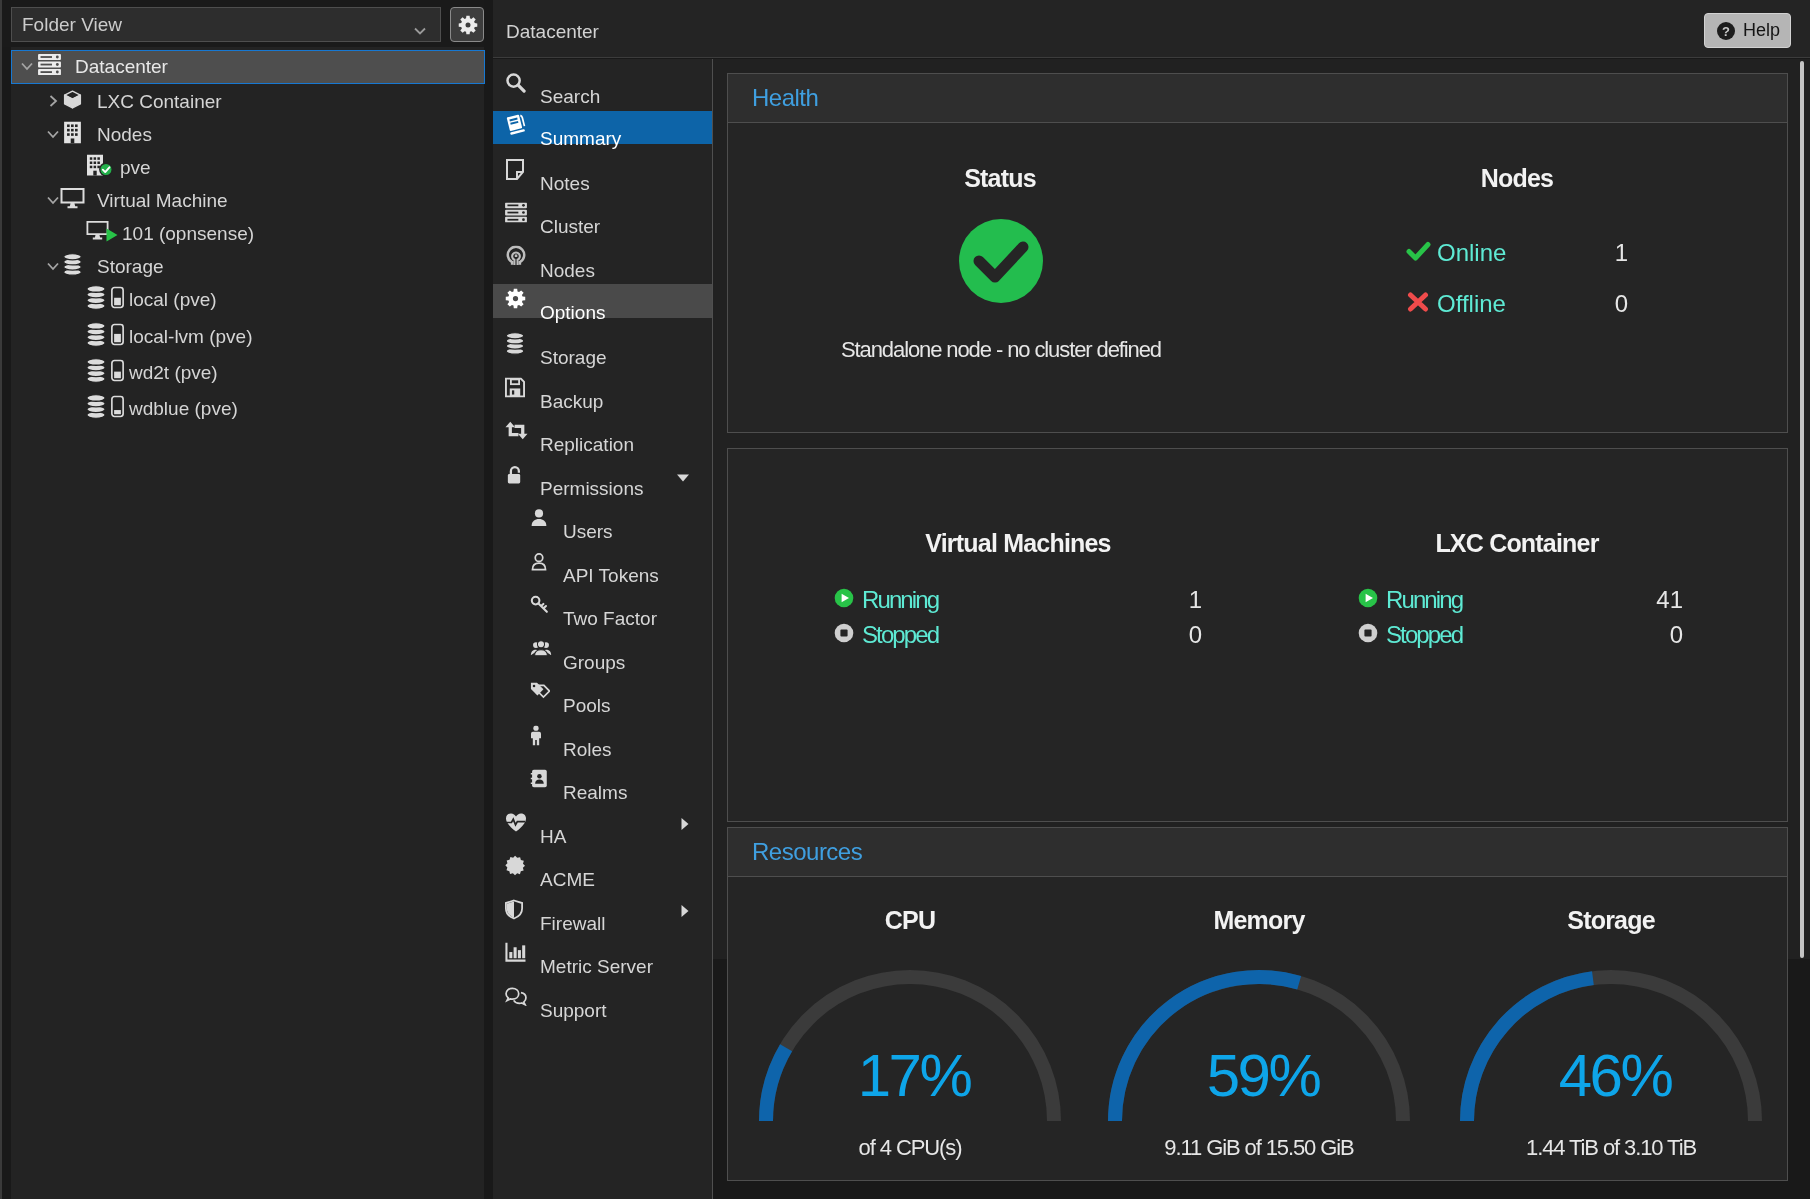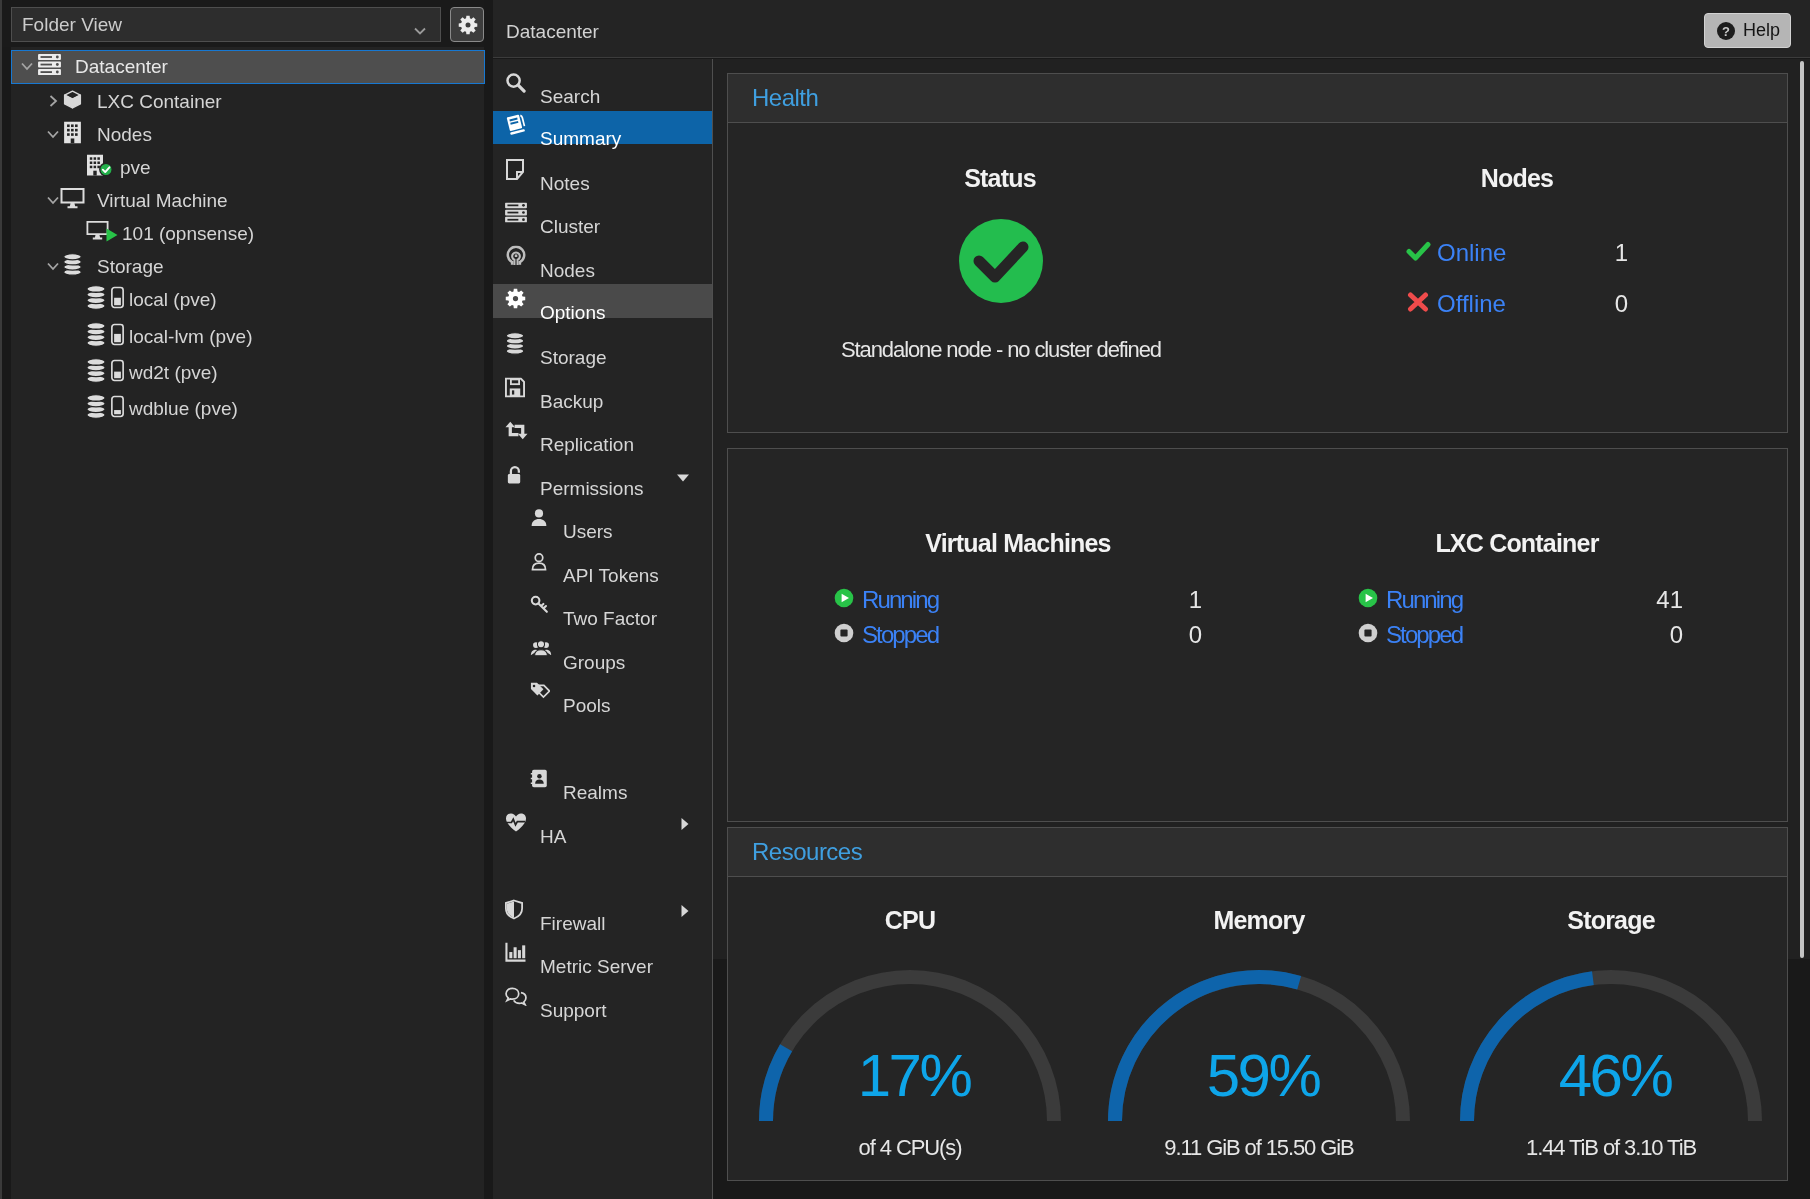--- a/index.html
+++ b/index.html
@@ -47,21 +47,21 @@
   #content { left:712px; top:59px; width:1098px; height:900px; background:#212121; }
   .panel { position:absolute; left:15px; width:1061px; background:#252525;
     border:1px solid #4e4e4e; }
   .ptitle { position:absolute; left:0; top:0; width:100%; height:49px; background:#2e2e2e;
     border-bottom:1px solid #4e4e4e; color:#3f9fe0; font-size:24px; line-height:48px;
     padding-left:24px; letter-spacing:-0.5px; }
   .h2 { position:absolute; transform:translate(-50%,-50%); color:#f2f2f2;
     font-size:25px; font-weight:bold; white-space:nowrap; letter-spacing:-0.8px; }
   .btxt { position:absolute; transform:translate(-50%,-50%); color:#e6e6e6;
     font-size:22px; white-space:nowrap; letter-spacing:-1.1px; }
-  .rowlbl { position:absolute; transform:translateY(-50%); color:#3b82f6; font-size:24px; white-space:nowrap; }
+  .rowlbl { position:absolute; transform:translateY(-50%); color:#5eead4; font-size:24px; white-space:nowrap; }
   .rowval { position:absolute; transform:translateY(-50%); color:#e6e6e6; font-size:24px; text-align:right; }
   .rowic { position:absolute; transform:translate(0,-50%); }
   .gls { letter-spacing:-1.9px; }
   .pct { position:absolute; transform:translate(-50%,-50%); color:#0ea5e9; font-size:60px; white-space:nowrap; letter-spacing:-2.6px; }
   #sb { left:1800px; top:61px; width:4px; height:897px; background:#c4c4c4; border-radius:2px; }
 </style>
 </head>
 <body>
 <div id="stage">
   <div class="abs" id="ledge"></div>
@@ -384,38 +384,51 @@
       <span class="lbl">Groups</span>
     </div>
     <div class="nitem sub" style="top:613.5px;height:43px;">
       <span class="ic"><svg width="20" height="19" viewBox="0 0 23 22">
             <path d="M11.5 3.5 L18 10 L11 17 L4.5 10.5 L4.5 3.5 Z" fill="none" stroke="#d8d8d8" stroke-width="2" transform="translate(4.5 0.5)"></path>
             <path d="M8 1 L15.5 8.5 L8.5 15.5 L1 8 L1 1 Z" fill="#d8d8d8"></path>
             <circle cx="4.6" cy="4.6" r="1.5" fill="#242424"></circle>
           </svg></span>
       <span class="lbl">Pools</span>
     </div>
+    <div class="nitem sub" style="top:657px;height:43px;">
+      <span class="ic"><svg width="12" height="20" viewBox="0 0 12 22">
+            <circle cx="6" cy="3" r="2.9" fill="#d8d8d8"></circle>
+            <path d="M2.5 7 h7 a2 2 0 0 1 2 2 v5 h-2 v8 h-2.6 v-6 h-1.8 v6 H2.5 v-8 h-2 V9 a2 2 0 0 1 2 -2 Z" fill="#d8d8d8"></path>
+          </svg></span>
+      <span class="lbl">Roles</span>
+    </div>
     <div class="nitem sub" style="top:700.5px;height:43px;">
       <span class="ic"><svg width="18" height="19" viewBox="0 0 20 22">
             <rect x="2" y="1" width="17" height="20" rx="2" fill="#d8d8d8"></rect>
             <path d="M0.5 5.5 h3 M0.5 11 h3 M0.5 16.5 h3" stroke="#d8d8d8" stroke-width="2"></path>
             <circle cx="10.5" cy="8.5" r="2.6" fill="#242424"></circle>
             <path d="M5.5 17 c0 -3.4 2.2 -4.9 5 -4.9 s5 1.5 5 4.9 Z" fill="#242424"></path>
           </svg></span>
       <span class="lbl">Realms</span>
     </div>
     <div class="nitem" style="top:744px;height:43px;">
       <span class="ic"><svg width="22" height="20" viewBox="0 0 24 22">
             <path d="M12 21 C4 15 1 10 1 6.5 C1 3 3.5 1 6.5 1 C9 1 11 2.5 12 4.5 C13 2.5 15 1 17.5 1 C20.5 1 23 3 23 6.5 C23 10 20 15 12 21 Z" fill="#d8d8d8"></path>
             <path d="M2 11 h5 l2 -3.5 2.5 6 2 -3.5 h8.5" stroke="#242424" stroke-width="1.9" fill="none"></path>
           </svg></span>
       <span class="lbl">HA</span>
       <span class="arr"><svg width="10" height="14" viewBox="0 0 10 14">
             <path d="M1.5 1 L8.5 7 L1.5 13 Z" fill="#d8d8d8"></path>
           </svg></span>
+    </div>
+    <div class="nitem" style="top:787.5px;height:43px;">
+      <span class="ic"><svg width="21" height="21" viewBox="0 0 24 24">
+            <path d="M12 1 L14.6 3.4 L18 2.6 L18.9 6 L22.4 6.9 L21.4 10.3 L23.8 12.8 L21.3 15.2 L22.2 18.6 L18.8 19.4 L17.8 22.8 L14.5 21.8 L11.9 24.2 L9.4 21.7 L6 22.6 L5.2 19.2 L1.8 18.2 L2.8 14.9 L0.4 12.3 L2.9 9.9 L2 6.5 L5.4 5.7 L6.4 2.3 L9.7 3.3 Z" fill="#d8d8d8" transform="scale(0.96)"></path>
+          </svg></span>
+      <span class="lbl">ACME</span>
     </div>
     <div class="nitem" style="top:831px;height:43px;">
       <span class="ic"><svg width="18" height="21" viewBox="0 0 20 22">
             <path d="M10 1 L19 3.8 V10 c0 6 -4.2 9.3 -9 11 C5.2 19.3 1 16 1 10 V3.8 Z" fill="none" stroke="#d8d8d8" stroke-width="2"></path>
             <path d="M10 2 L10 21 M10 2 L2 4.5 V10 c0 5.5 4 8.6 8 10.2 Z" fill="#d8d8d8"></path>
           </svg></span>
       <span class="lbl">Firewall</span>
       <span class="arr"><svg width="10" height="14" viewBox="0 0 10 14">
             <path d="M1.5 1 L8.5 7 L1.5 13 Z" fill="#d8d8d8"></path>
           </svg></span>

